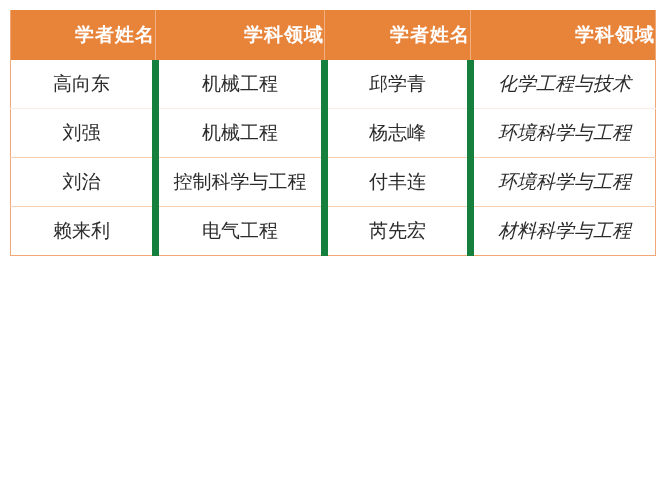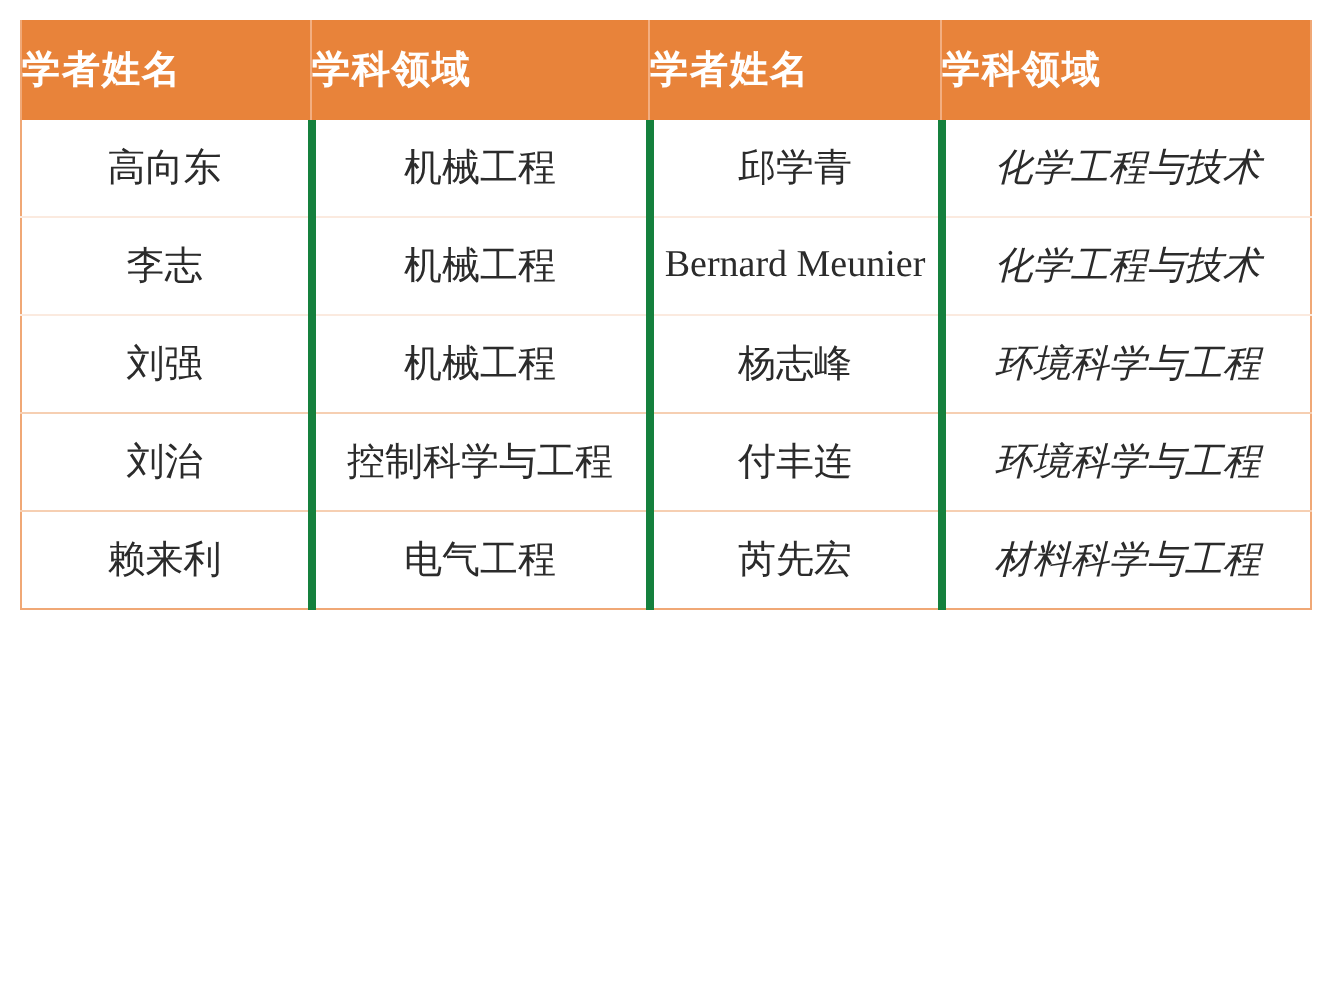--- a/index.html
+++ b/index.html
@@ -35,36 +35,36 @@
   col.col-name-2  { width: 146px; }
   col.col-field-2 { width: 185px; }
 
   thead th {
     height: 50px;
     background: #e8833a;
     color: #ffffff;
     font-size: 19px;
     font-weight: bold;
     letter-spacing: 1px;
-    text-align: left;
+    text-align: right;
     vertical-align: middle;
     border-right: 1px solid #f3ae80;
     padding: 0;
   }
   thead th:last-child { border-right: none; }
 
   tbody td {
     height: 48px;
     font-size: 19px;
     color: #2b2b2b;
     text-align: center;
     vertical-align: middle;
     padding: 0 2px;
     background: #ffffff;
-    border-right: 4px solid #15803d;
+    border-right: 7px solid #15803d;
     border-bottom: 1px solid #fbeadf;
     white-space: nowrap;
     overflow: hidden;
   }
   tbody td:last-child { border-right: none; font-style: italic; }
 
   
   tbody tr.sep-strong > td { border-bottom: 1px solid #f6cfb2; }
   tbody tr:last-child > td { border-bottom: none; }
 
@@ -102,26 +102,20 @@
         <th>学科领域</th>
       </tr>
     </thead>
     <tbody id="table-body">
         <tr>
           <td>高向东</td>
           <td>机械工程</td>
           <td>邱学青</td>
           <td>化学工程与技术</td>
         </tr>
-        <tr>
-          <td>李志</td>
-          <td>机械工程</td>
-          <td class="latin-name">Bernard Meunier</td>
-          <td>化学工程与技术</td>
-        </tr>
         <tr class="sep-strong">
           <td>刘强</td>
           <td>机械工程</td>
           <td>杨志峰</td>
           <td>环境科学与工程</td>
         </tr>
         <tr class="sep-strong">
           <td>刘治</td>
           <td>控制科学与工程</td>
           <td>付丰连</td>

